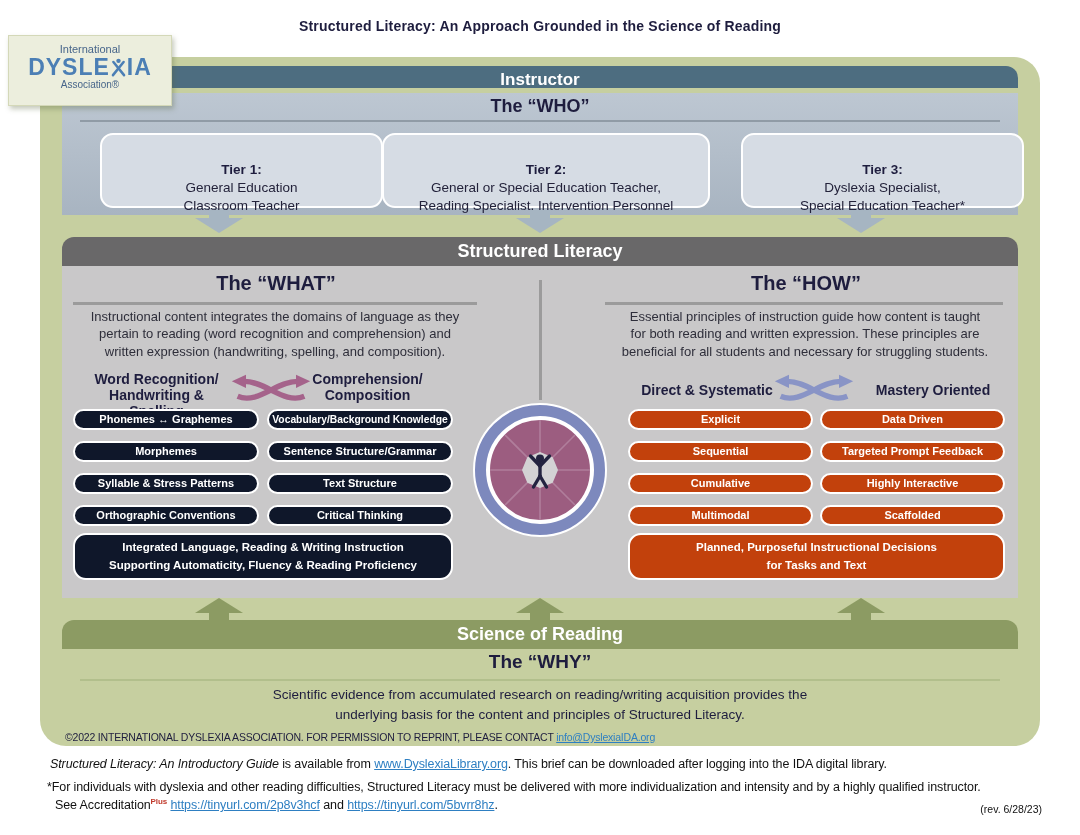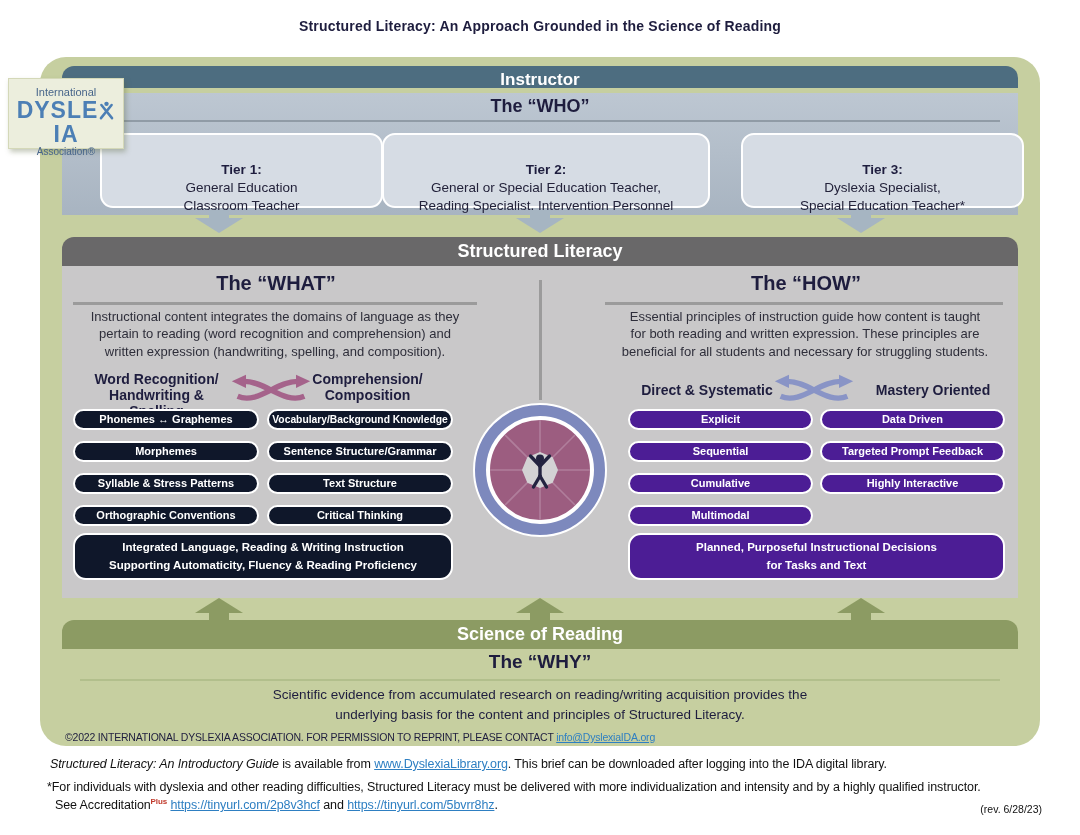--- a/index.html
+++ b/index.html
@@ -8,23 +8,23 @@
     position:relative; width:1080px; height:835px; background:#ffffff;
     font-family:"Liberation Sans", sans-serif; color:#1e1d3e; overflow:hidden;
   }
   .abs { position:absolute; }
   .pre { white-space:pre-line; }
 
   .main-title { left:0; top:18px; width:1080px; text-align:center;
     font-size:14px; font-weight:bold; color:#1e1d3e; letter-spacing:0.2px; }
 
   
-  .logo { left:8px; top:35px; width:116px; height:71px; background:#eceedd;
+  .logo { left:8px; top:35px; width:164px; height:71px; background:#eceedd;
     border:1px solid #d4d8b8; box-shadow:2px 3px 5px rgba(90,100,60,0.35);
-    z-index:5; text-align:center; padding-top:7px;margin-top:43px; }
+    z-index:5; text-align:center; padding-top:7px; }
   .logo .intl { font-size:11px; color:#47658a; }
   .logo .word { font-size:23px; font-weight:bold; color:#4c7fb5; letter-spacing:1px; line-height:24px; }
   .logo .assoc { font-size:10px; color:#47658a; }
   .xper { width:17px; height:19px; vertical-align:-2px; }
 
   
   .container { left:40px; top:57px; width:1000px; height:689px;
     background:#c6cfa0; border-radius:26px; }
 
   .bar { left:22px; width:956px; text-align:center; color:#ffffff;
@@ -51,21 +51,21 @@
   .panel { left:22px; top:209px; width:956px; height:332px; background:#c9c8c9; }
   .panel-head { font-size:20px; font-weight:bold; color:#1e1d3e; text-align:center; }
   .panel-div { height:3px; background:#9b9b9b; }
   .panel-par { font-size:13px; color:#2e2e3a; text-align:center; line-height:1.34; }
   .sub-label { font-size:14px; font-weight:bold; color:#1e1d3e; text-align:center; line-height:1.15; }
 
   .pill { height:21px; border:2px solid #ffffff; border-radius:12px;
     color:#ffffff; font-size:11px; font-weight:bold; text-align:center;
     line-height:17px; overflow:hidden; }
   .purple { background:#0f172a; }
-  .blue   { background:#4c1d95; }
+  .blue   { background:#c2410c; }
   .wide-box { height:47px; border:2px solid #ffffff; border-radius:13px;
     color:#ffffff; font-size:11.5px; font-weight:bold; text-align:center;
     display:flex; align-items:center; justify-content:center; line-height:1.5; }
 
   .vdiv { width:3px; background:#9b9b9b; }
 
   .why-head { left:0; top:594px; width:1000px; text-align:center; font-size:19px; font-weight:bold; color:#1e1d3e; }
   .why-div { left:40px; top:622px; width:920px; height:2px; background:#b2bf8c; }
   .why-par { left:150px; top:628px; width:700px; text-align:center; font-size:13.5px; color:#1e1d3e; line-height:1.45; }
   .copyright { left:25px; top:674px; width:950px; font-size:10.5px; color:#1e1d3e; letter-spacing:-0.2px; }
@@ -197,20 +197,21 @@
       </svg>
       <div class="abs sub-label" style="left:801px; top:116px; width:140px;">Mastery Oriented</div>
 
       <div class="abs pill blue" style="left:566px; top:143px; width:185px;">Explicit</div>
       <div class="abs pill blue" style="left:566px; top:175px; width:185px;">Sequential</div>
       <div class="abs pill blue" style="left:566px; top:207px; width:185px;">Cumulative</div>
       <div class="abs pill blue" style="left:566px; top:239px; width:185px;">Multimodal</div>
       <div class="abs pill blue" style="left:758px; top:143px; width:185px;">Data Driven</div>
       <div class="abs pill blue" style="left:758px; top:175px; width:185px;">Targeted Prompt Feedback</div>
       <div class="abs pill blue" style="left:758px; top:207px; width:185px;">Highly Interactive</div>
+      <div class="abs pill blue" style="left:758px; top:239px; width:185px;">Scaffolded</div>
       <div class="abs wide-box blue pre" style="left:566px; top:267px; width:377px;">Planned, Purposeful Instructional Decisions
 for Tasks and Text</div>
     </div>
 
     <div class="abs uarr" style="left:155px; top:541px;">
         <div class="tri"></div>
         <div class="stem"></div>
       </div>
     <div class="abs uarr" style="left:476px; top:541px;">
         <div class="tri"></div>

